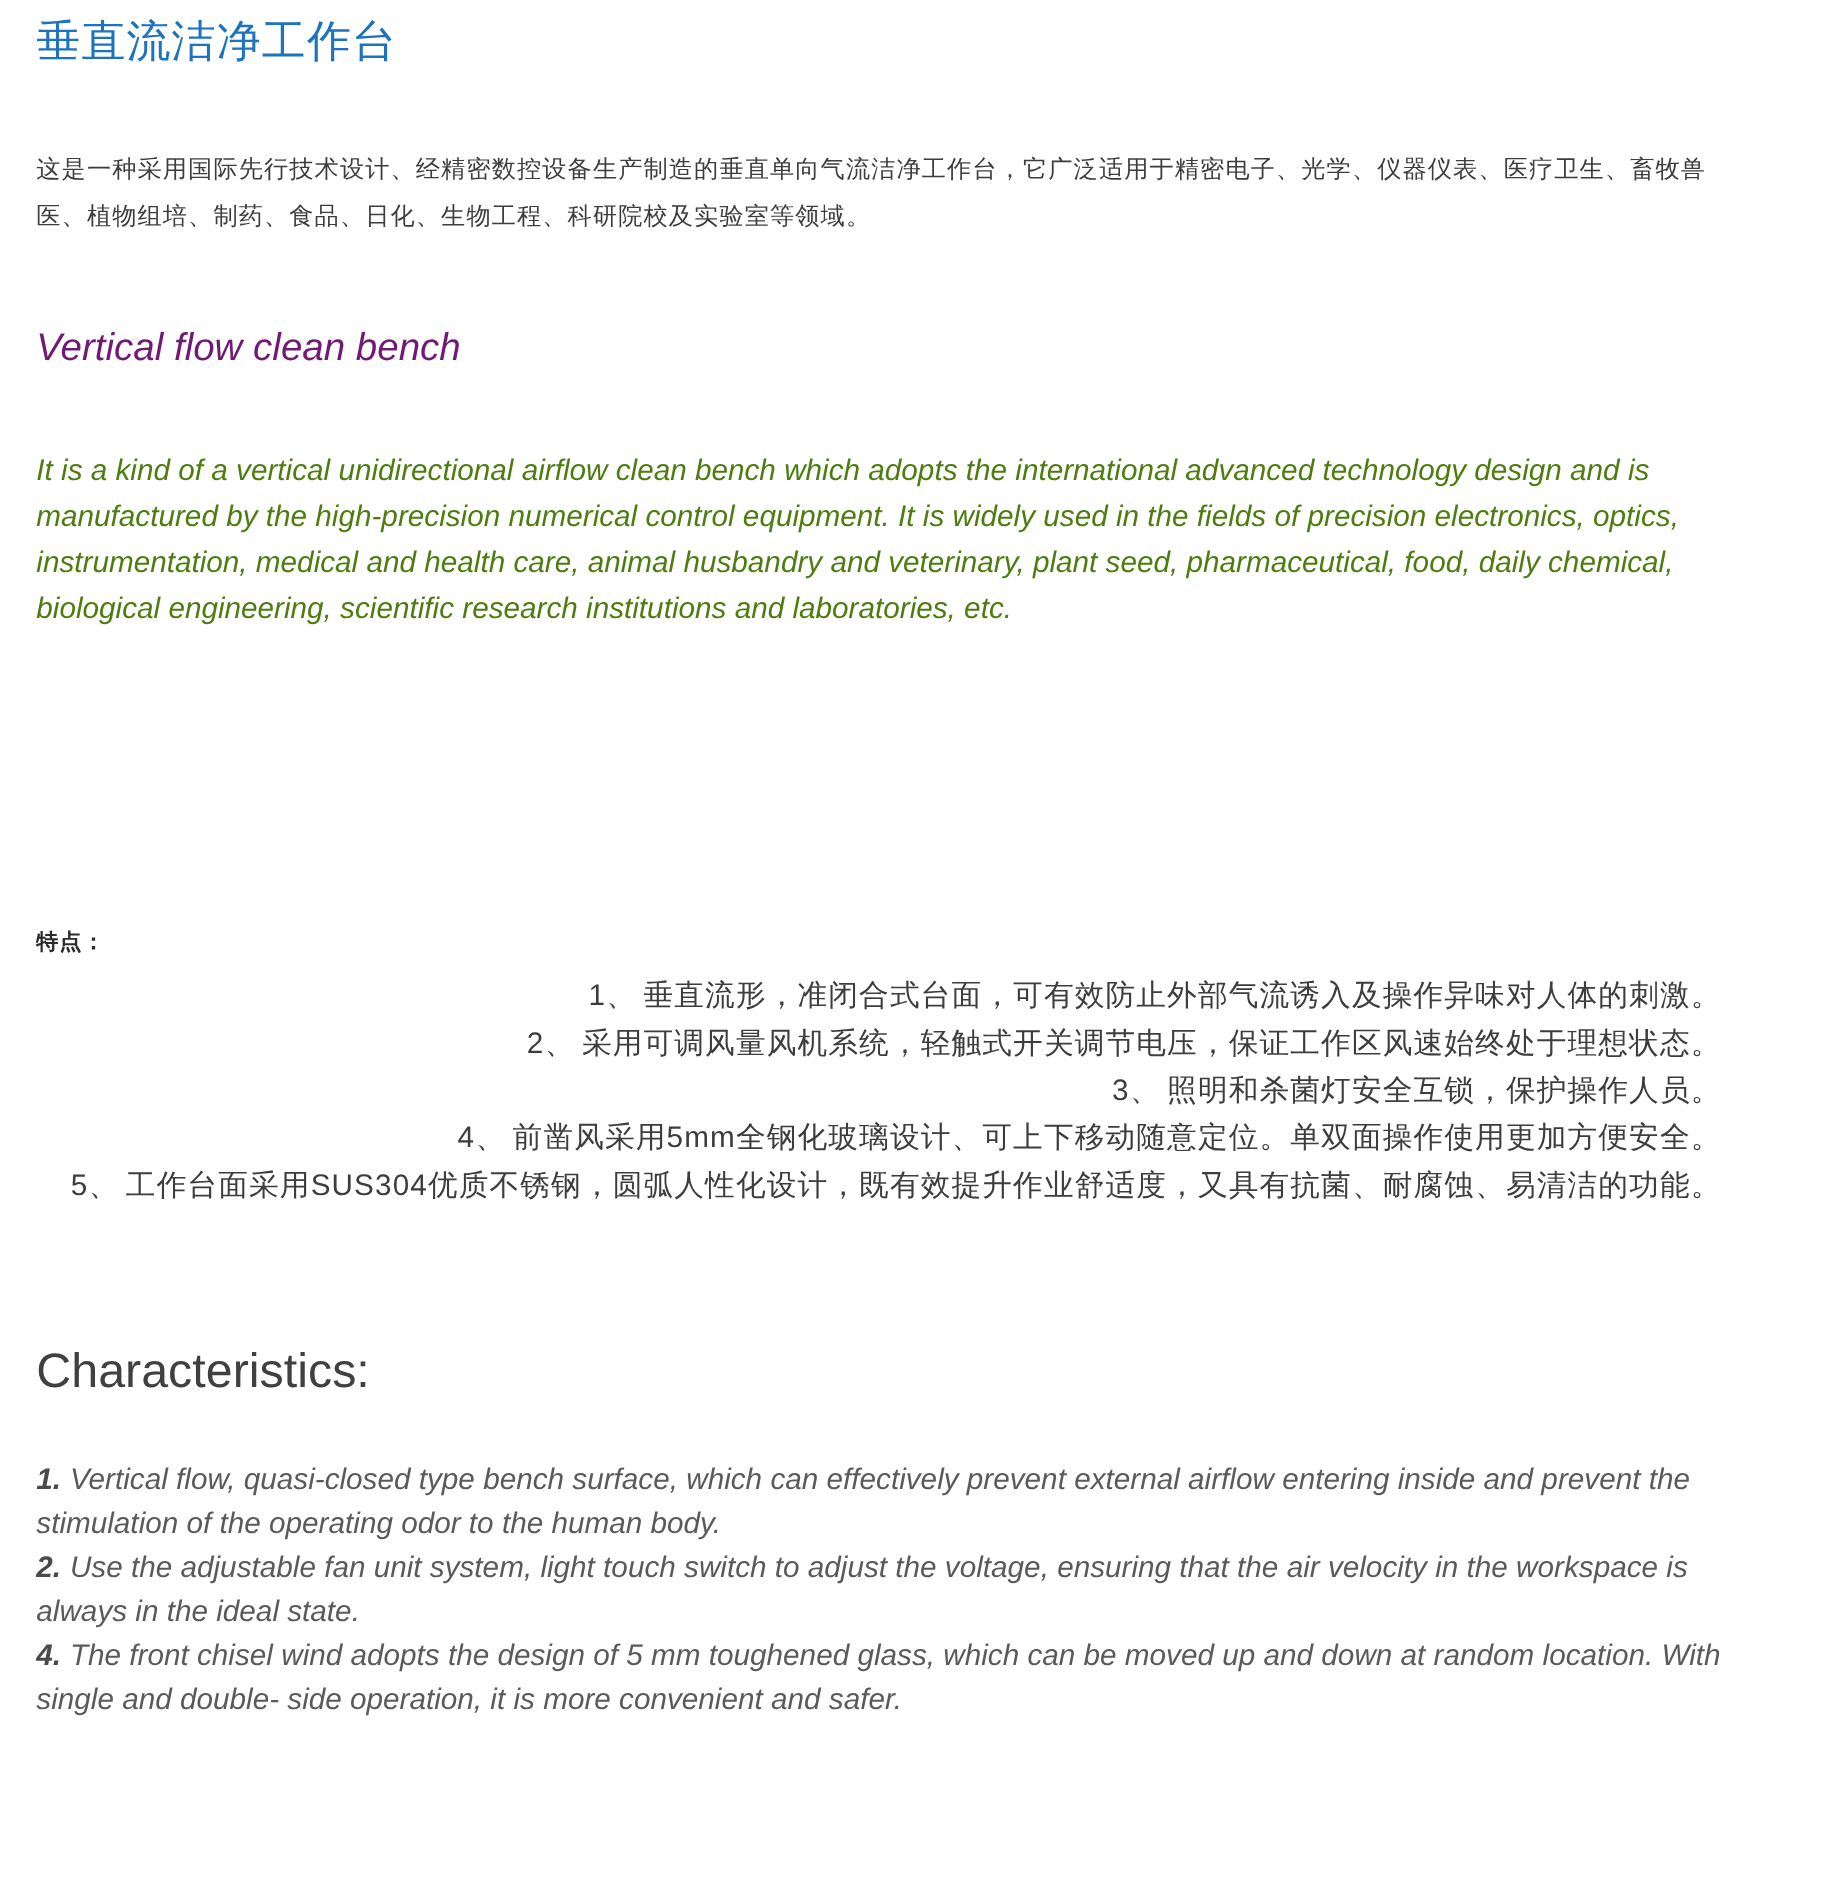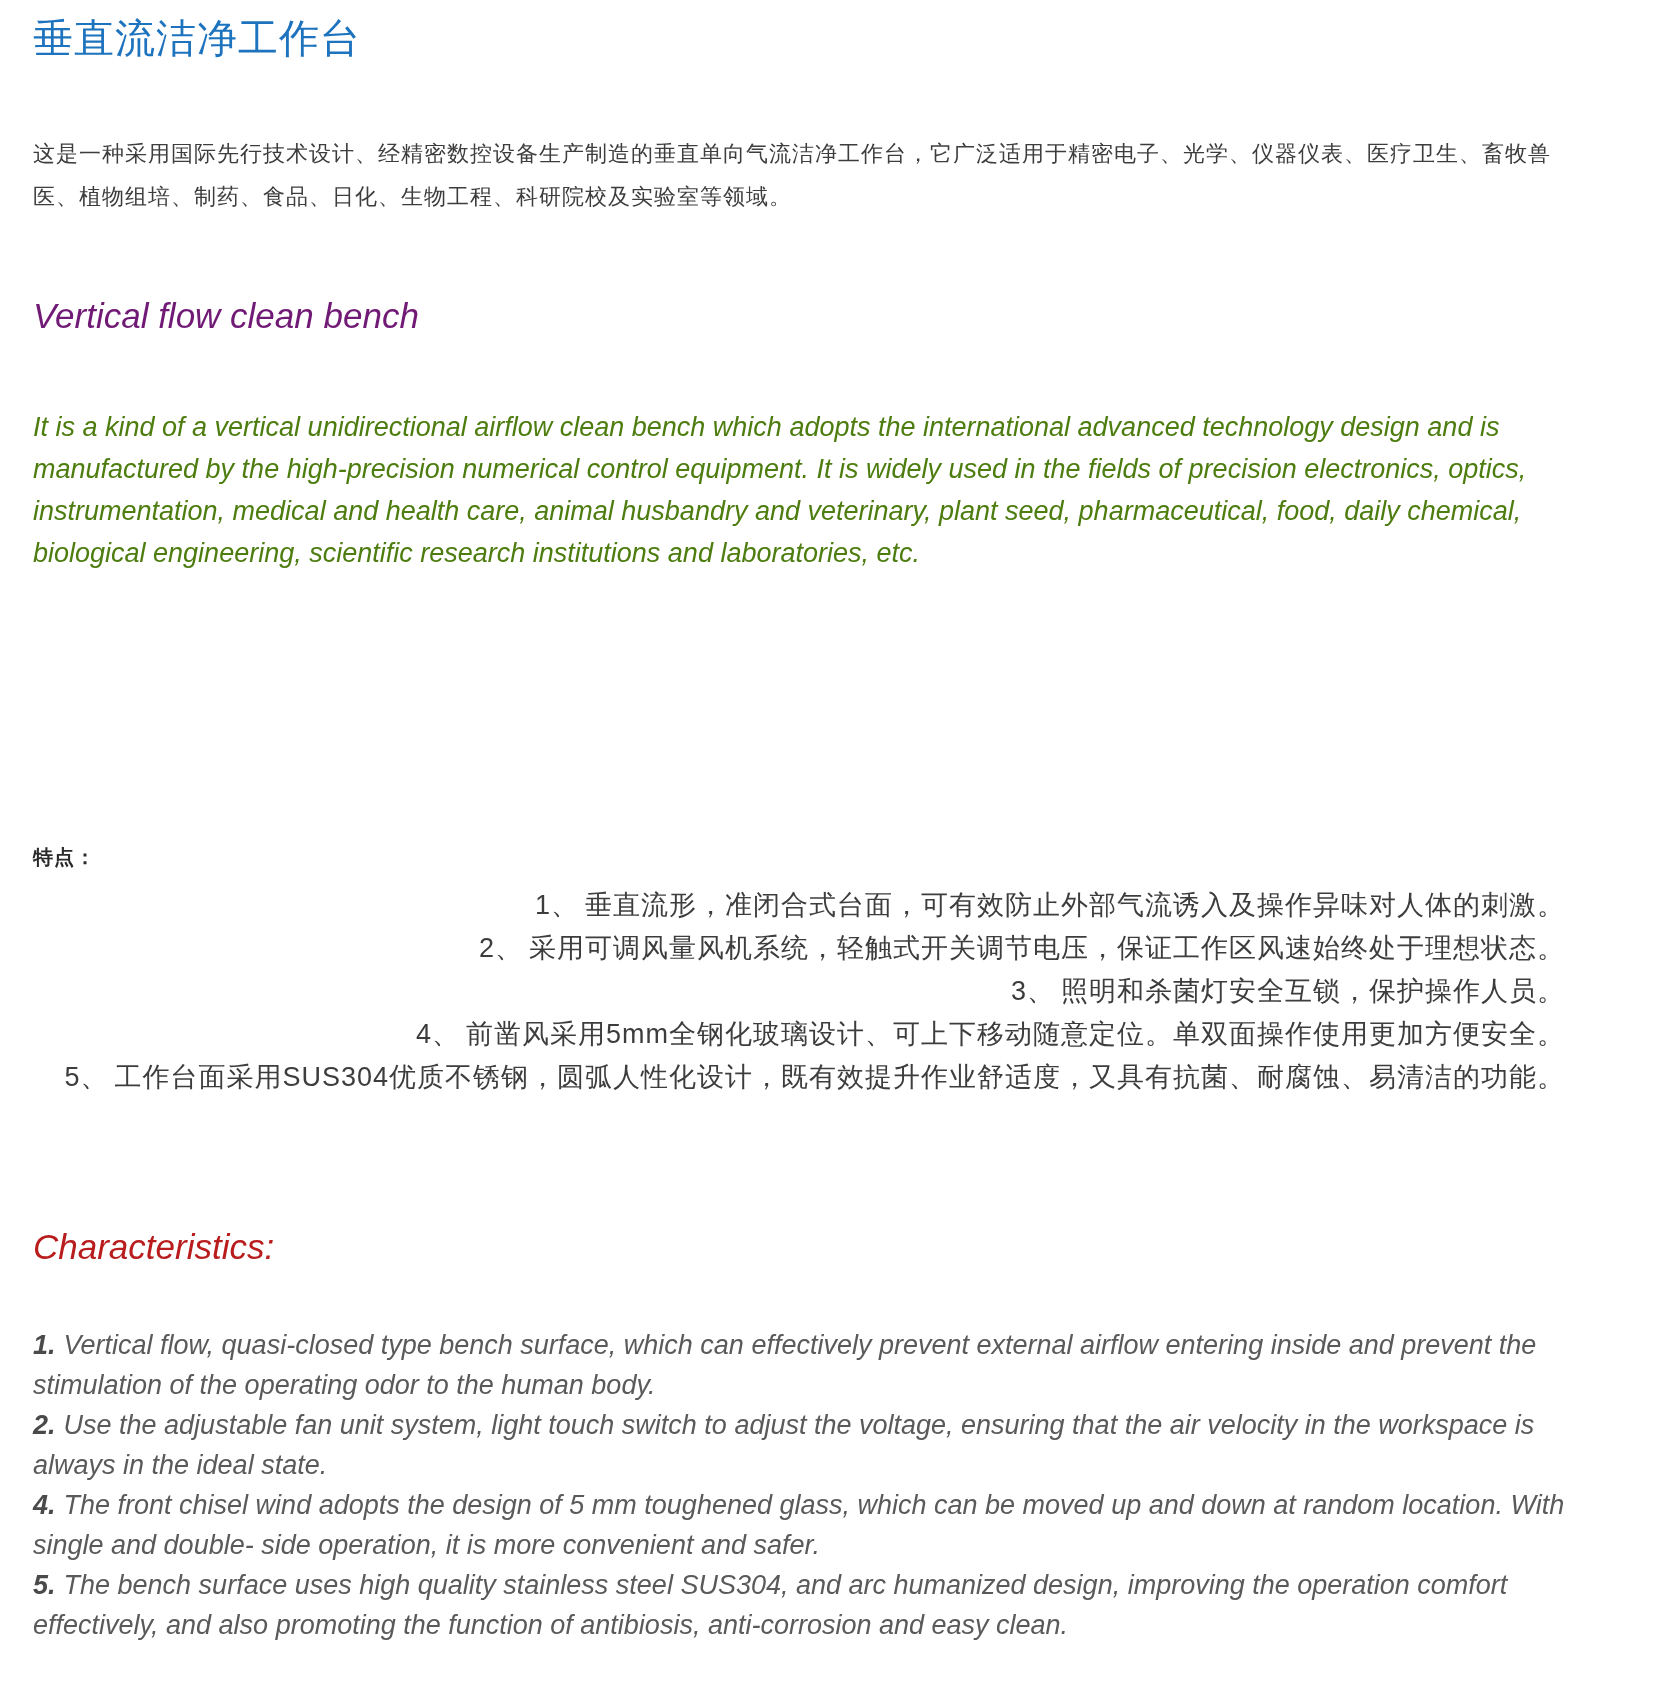--- a/index.html
+++ b/index.html
@@ -72,25 +72,24 @@
     font-size: 27px;
     line-height: 43px;
     color: #3d3d3d;
     letter-spacing: 1px;
   }
   .features-list .num {
     margin-right: 6px;
   }
   .characteristics-heading {
     margin: 126px 0 0 0;
-    font-size: 35px;
+    font-size: 44px;
     font-weight: normal;
-    font-style: italic;
     line-height: 44px;
-    color: #b91c1c;
+    color: #404040;
   }
   .characteristics-list {
     margin: 56px 0 0 0;
     padding: 0;
     list-style: none;
     max-width: 1540px;
   }
   .characteristics-list li {
     font-size: 27px;
     font-style: italic;
@@ -142,18 +141,15 @@
   <ol class="characteristics-list">
     <li>
       <span class="num">1.</span><span>Vertical flow, quasi-closed type bench surface, which can effectively prevent external airflow entering inside and prevent the stimulation of the operating odor to the human body.</span>
     </li>
     <li>
       <span class="num">2.</span><span>Use the adjustable fan unit system, light touch switch to adjust the voltage, ensuring that the air velocity in the workspace is always in the ideal state.</span>
     </li>
     <li>
       <span class="num">4.</span><span>The front chisel wind adopts the design of 5 mm toughened glass, which can be moved up and down at random location. With single and double- side operation, it is more convenient and safer.</span>
     </li>
-    <li>
-      <span class="num">5.</span><span>The bench surface uses high quality stainless steel SUS304, and arc humanized design, improving the operation comfort effectively, and also promoting the function of antibiosis, anti-corrosion and easy clean.</span>
-    </li>
   </ol>
 
 </main>
 
 </body></html>

